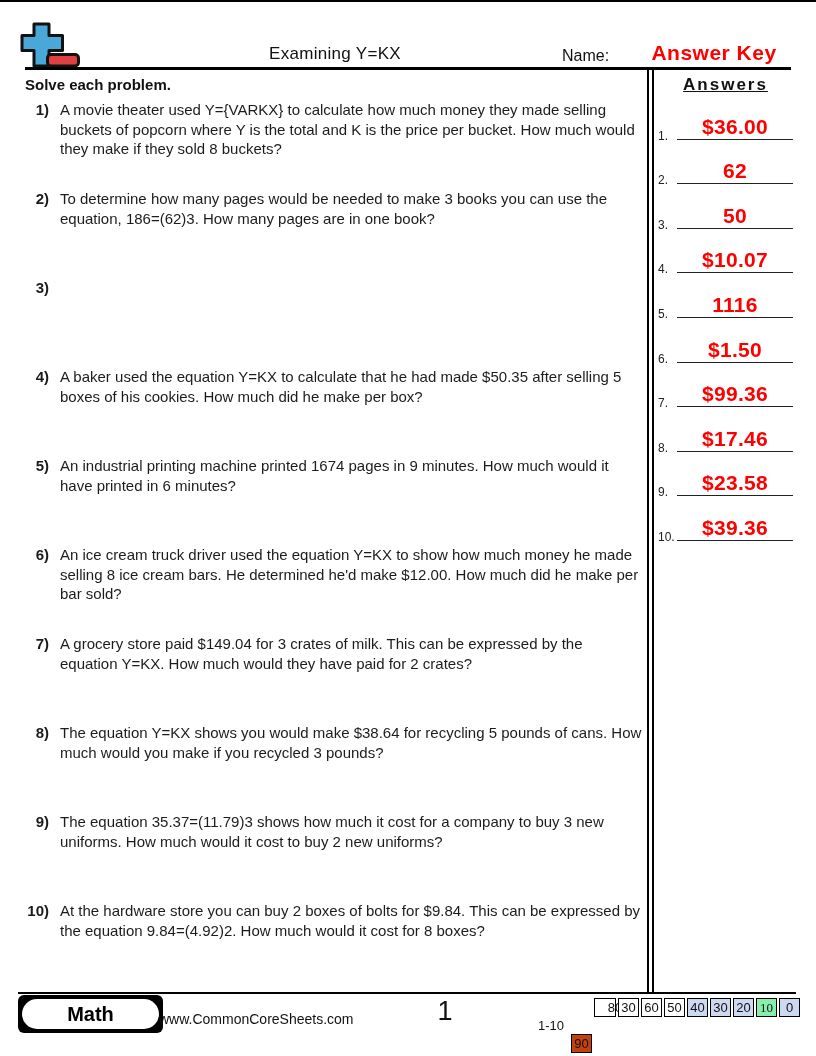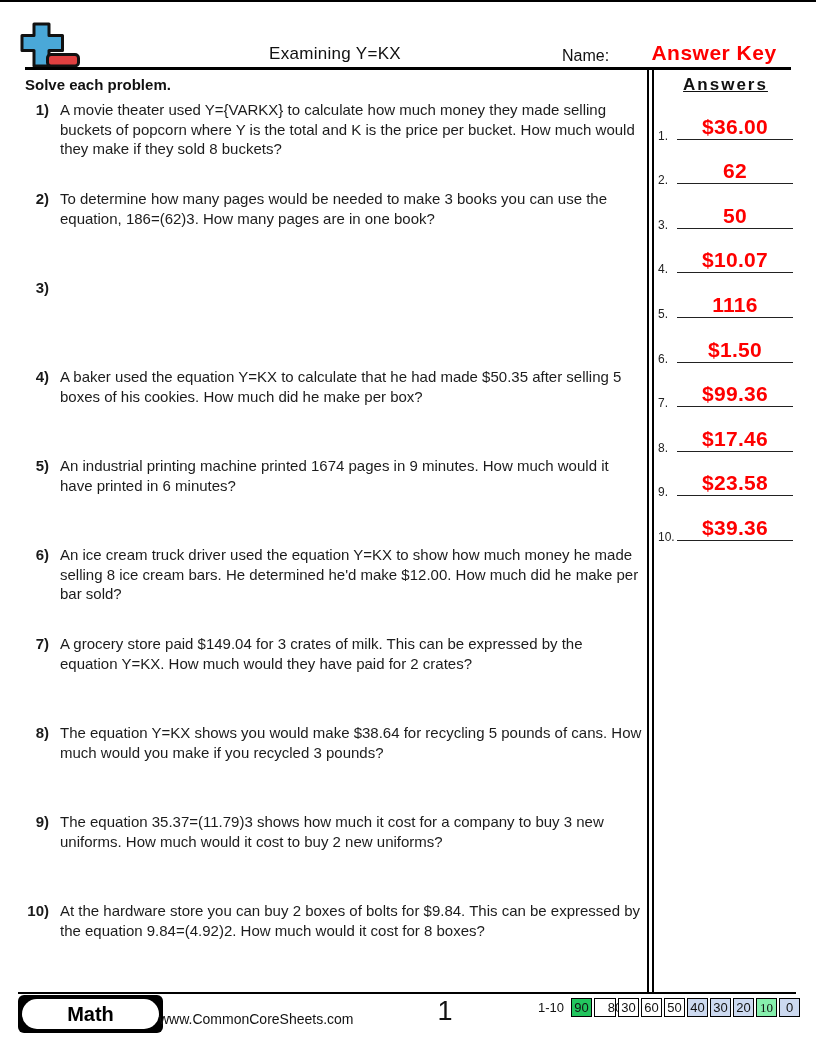--- a/index.html
+++ b/index.html
@@ -363,21 +363,21 @@
   <div class="math-badge">
     <div class="math-badge-inner">Math</div>
   </div>
 
   <div class="website">www.CommonCoreSheets.com</div>
   <div class="page-number">1</div>
 
   <div class="score-strip">
     <span class="score-range">1-10</span>
     <div class="score-cells">
-      <div class="score-cell" style="background: #22c55e;">90</div>
+      <div class="score-cell" style="background: #c2410c; margin-top: 36px;">90</div>
       <div class="score-cell" style="background: rgb(255, 255, 255); padding-left: 20px;">80</div>
       <div class="score-cell" style="background: rgb(255, 255, 255);">30</div>
       <div class="score-cell" style="background: rgb(255, 255, 255);">60</div>
       <div class="score-cell" style="background: rgb(255, 255, 255);">50</div>
       <div class="score-cell" style="background: rgb(204, 217, 240);">40</div>
       <div class="score-cell" style="background: rgb(204, 217, 240);">30</div>
       <div class="score-cell" style="background: rgb(204, 217, 240);">20</div>
       <div class="score-cell" style="background: #86efac; font-family: Liberation Serif, serif;">10</div>
       <div class="score-cell" style="background: rgb(204, 217, 240);">0</div>
     </div>

